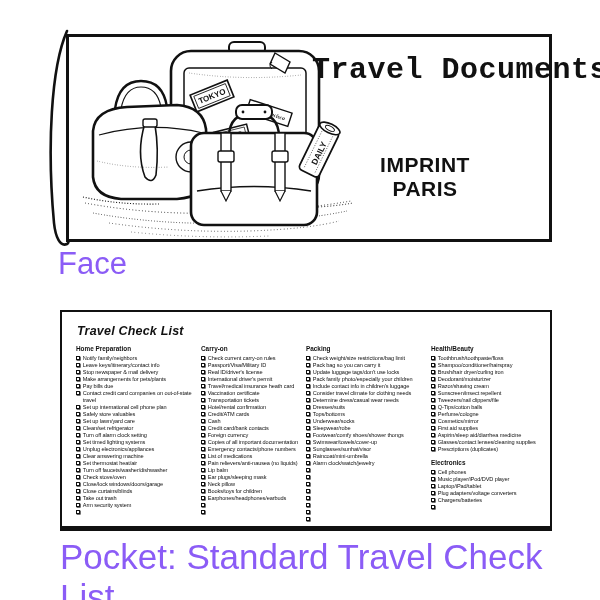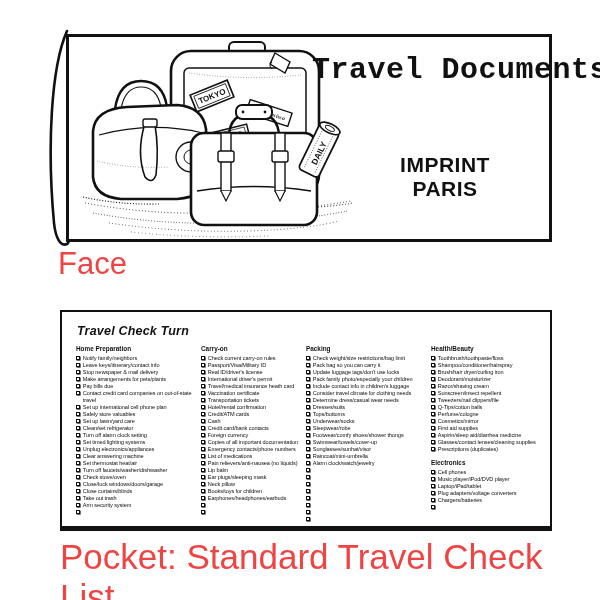--- a/index.html
+++ b/index.html
@@ -8,23 +8,23 @@
   .stage { position:relative; width:600px; height:600px; background:#fff; }
 
   
   .face-card { position:absolute; left:66px; top:34px; width:486px; height:208px;
                background:#fff; border:3px solid #111; }
   .fold-svg  { position:absolute; left:44px; top:27px; width:26px; height:228px; }
   .art-svg   { position:absolute; left:10px; top:4px; width:286px; height:200px; }
   .face-title { position:absolute; left:243px; top:16px; width:232px; text-align:center;
                 font-family:Liberation Mono, monospace; font-weight:bold; font-size:30px;
                 letter-spacing:0.5px; white-space:nowrap; }
-  .imprint { position:absolute; left:280px; top:116px; width:192px; text-align:center;
+  .imprint { position:absolute; left:260px; top:116px; width:192px; text-align:center;
              font-weight:bold; font-size:21px; line-height:1.12; letter-spacing:0.5px; }
-  .caption { position:absolute; font-size:31px; color:#ef4444; letter-spacing:0; }
+  .caption { position:absolute; font-size:31px; color:#8b5cf6; letter-spacing:0; }
   .caption-face { left:58px; top:246px; }
   .caption-pocket { left:60px; top:537px; font-size:35px; }
 
   
   .pocket-card { position:absolute; left:60px; top:310px; width:492px; height:221px;
                  background:#fff; border:2.5px solid #111; border-bottom-width:5px; }
   .tcl-title { position:absolute; left:15px; top:12px; font-weight:bold; font-style:italic;
                font-size:12.5px; letter-spacing:0.2px; }
   .col { position:absolute; top:33px; }
   .col-1 { left:14px;  width:118px; }
@@ -124,21 +124,21 @@
     <div class="face-title">Travel Documents</div>
     <div class="imprint">
       <div>IMPRINT</div>
       <div>PARIS</div>
     </div>
   </div>
 
   <div class="caption caption-face">Face</div>
 
   <div class="pocket-card">
-    <div class="tcl-title">Travel Check Turn</div>
+    <div class="tcl-title">Travel Check List</div>
     <div>
         <div class="col col-1">
           <div class="col-header">Home Preparation</div>
           <div class="item">
             <span class="cb"></span>
             <span class="item-text">Notify family/neighbors</span>
           </div>
           <div class="item">
             <span class="cb"></span>
             <span class="item-text">Leave keys/itinerary/contact info</span>

